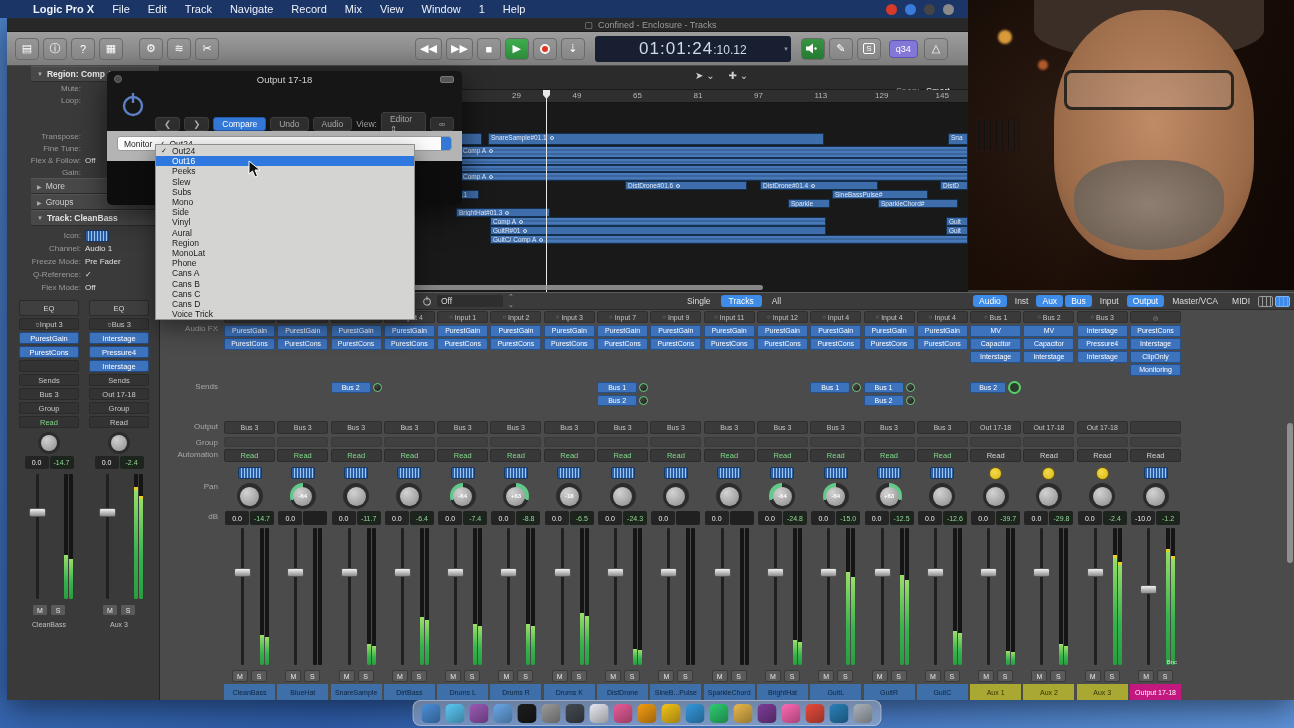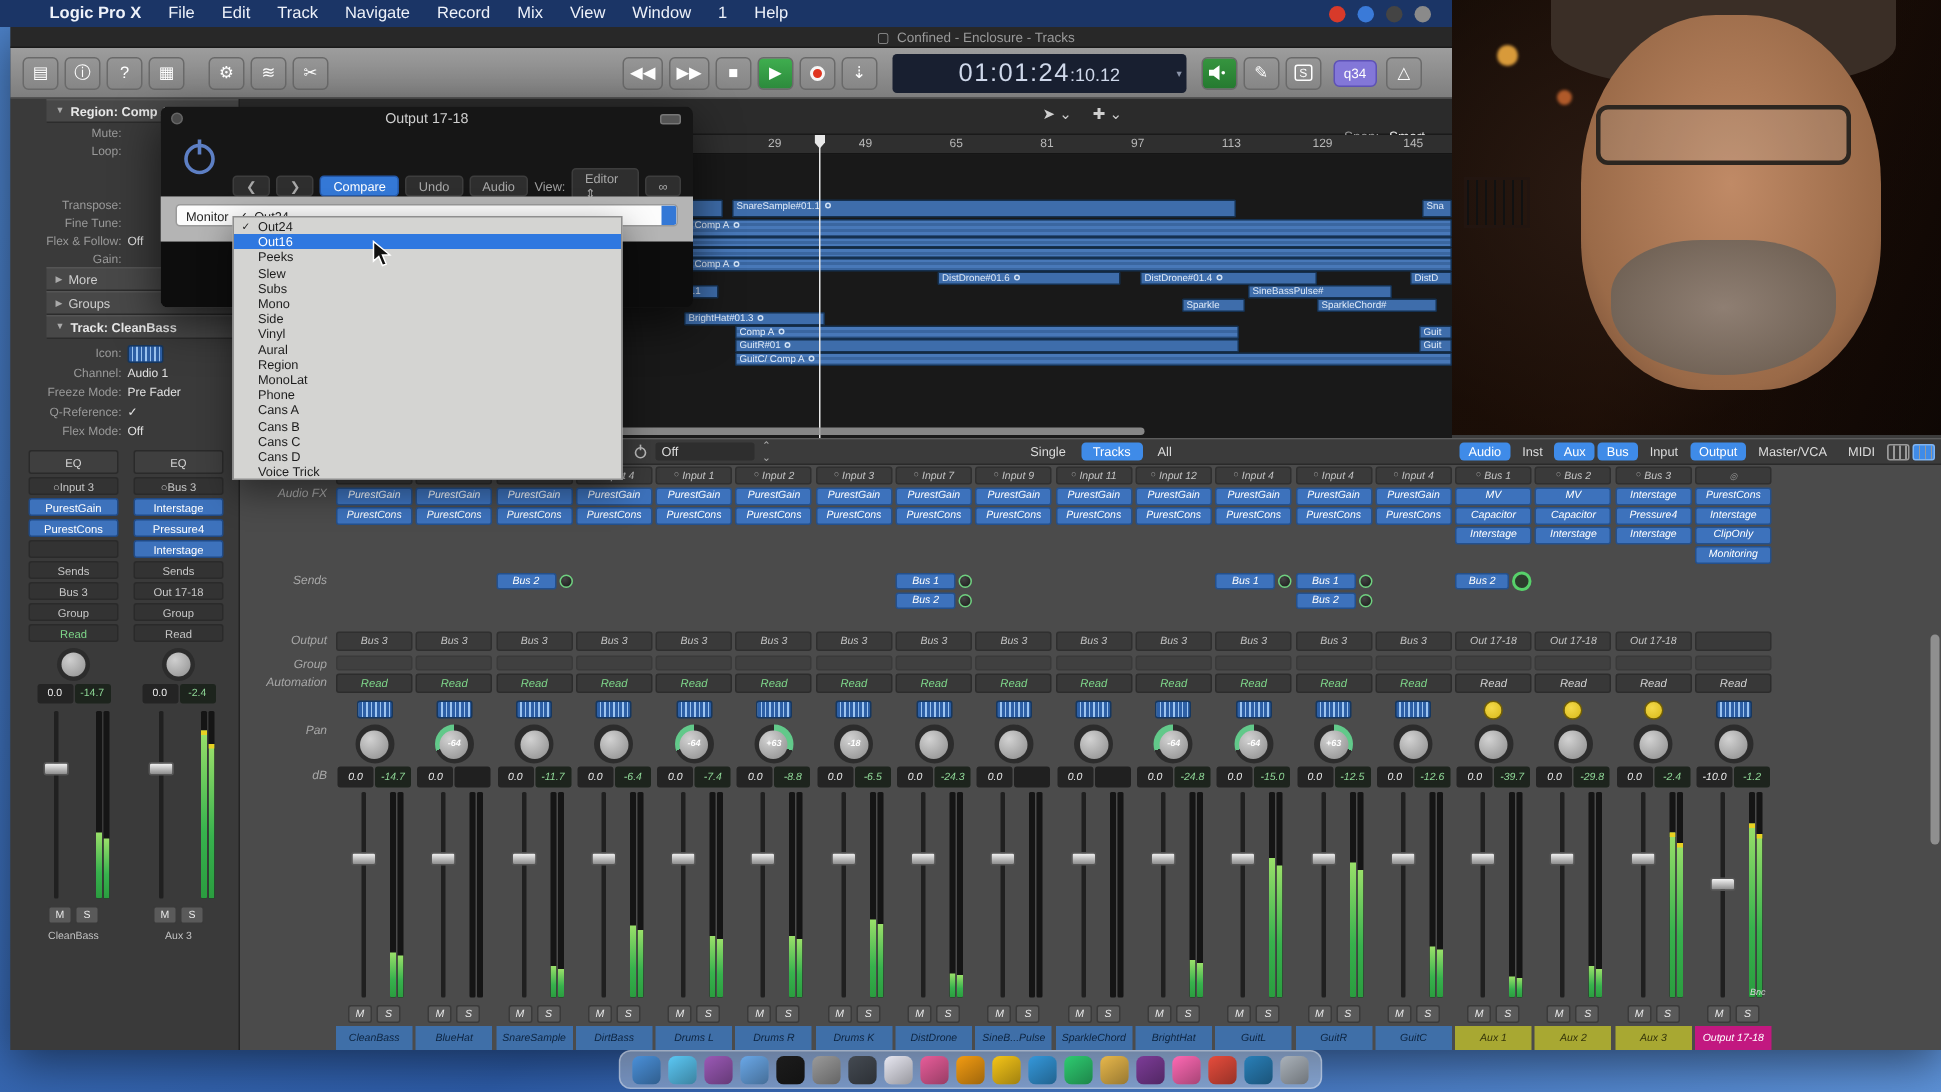--- a/index.html
+++ b/index.html
@@ -84,21 +84,21 @@
   .offbox{width:66px;height:12px;background:#2e2e2e;border-radius:2px;display:flex;align-items:center;padding:0 4px;color:#ddd;}
   .stepper{color:#aaa;font-size:7px;}
   .mtabs{display:flex;gap:2px;margin-left:165px;}
   .mtab{padding:1px 8px;border-radius:3px;color:#ddd;}
   .mtab.active{background:#3f8be8;color:#fff;}
   .mfilters{display:flex;gap:2px;margin-left:auto;margin-right:4px;align-items:center;}
   .mfil{padding:1px 6px;border-radius:3px;color:#ddd;white-space:nowrap;}
   .mfil.active{background:#3f8be8;color:#fff;}
   .viewic{width:15px;height:11px;border:1px solid #9a9a9a;border-radius:2px;background-image:repeating-linear-gradient(90deg,transparent 0 3px,#9a9a9a 3px 4px);}
   .viewic.active{border-color:#7fb4f2;background-color:#3f8be8;}
-  .strips{position:absolute;left:0;top:17px;right:8px;bottom:0;display:flex;font-style:italic;}
+  .strips{position:absolute;left:0;top:17px;right:8px;bottom:0;display:flex;}
   .labelcol{width:64px;display:flex;flex-direction:column;font-size:8px;color:#a8a8a8;text-align:right;}
   .labelcol div{padding-right:6px;}
   .strip{width:51px;margin-right:2.3px;display:flex;flex-direction:column;}
   .r-input{height:14px;}
   .r-fx{height:56px;}
   .r-sends{height:42px;display:flex;flex-direction:column;justify-content:flex-start;gap:1px;padding-top:2px;}
   .r-out{height:16px;}
   .r-group{height:12px;}
   .r-auto{height:16px;}
   .r-icon{height:16px;display:flex;align-items:center;justify-content:center;}

